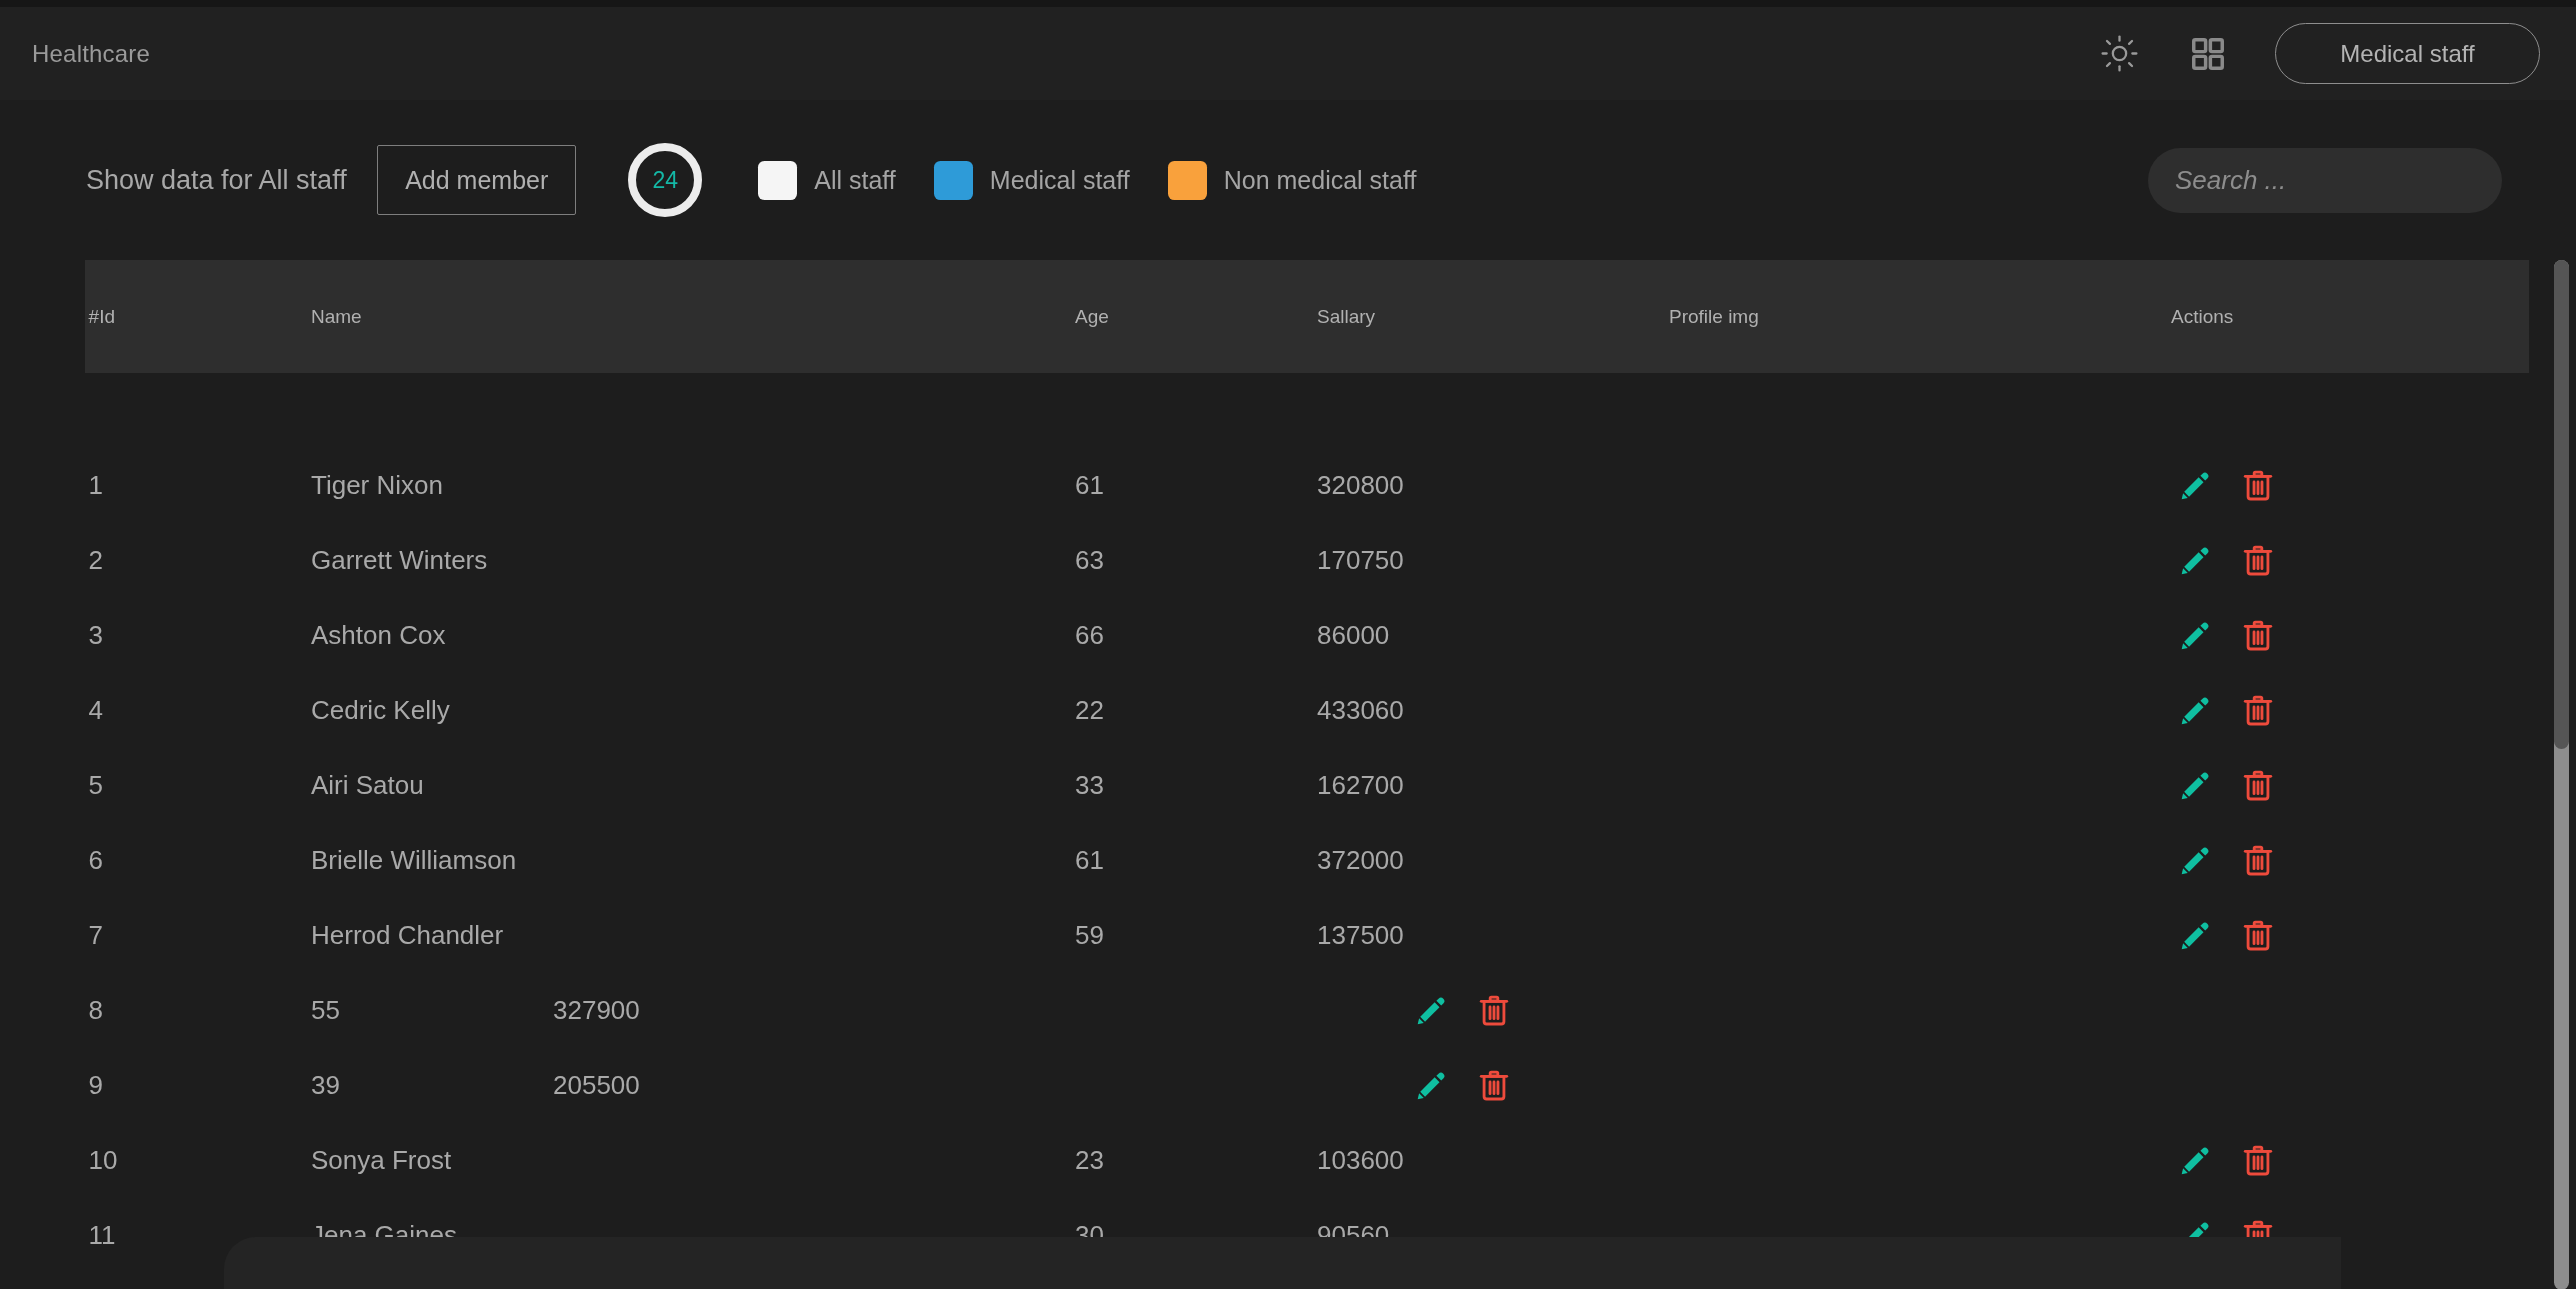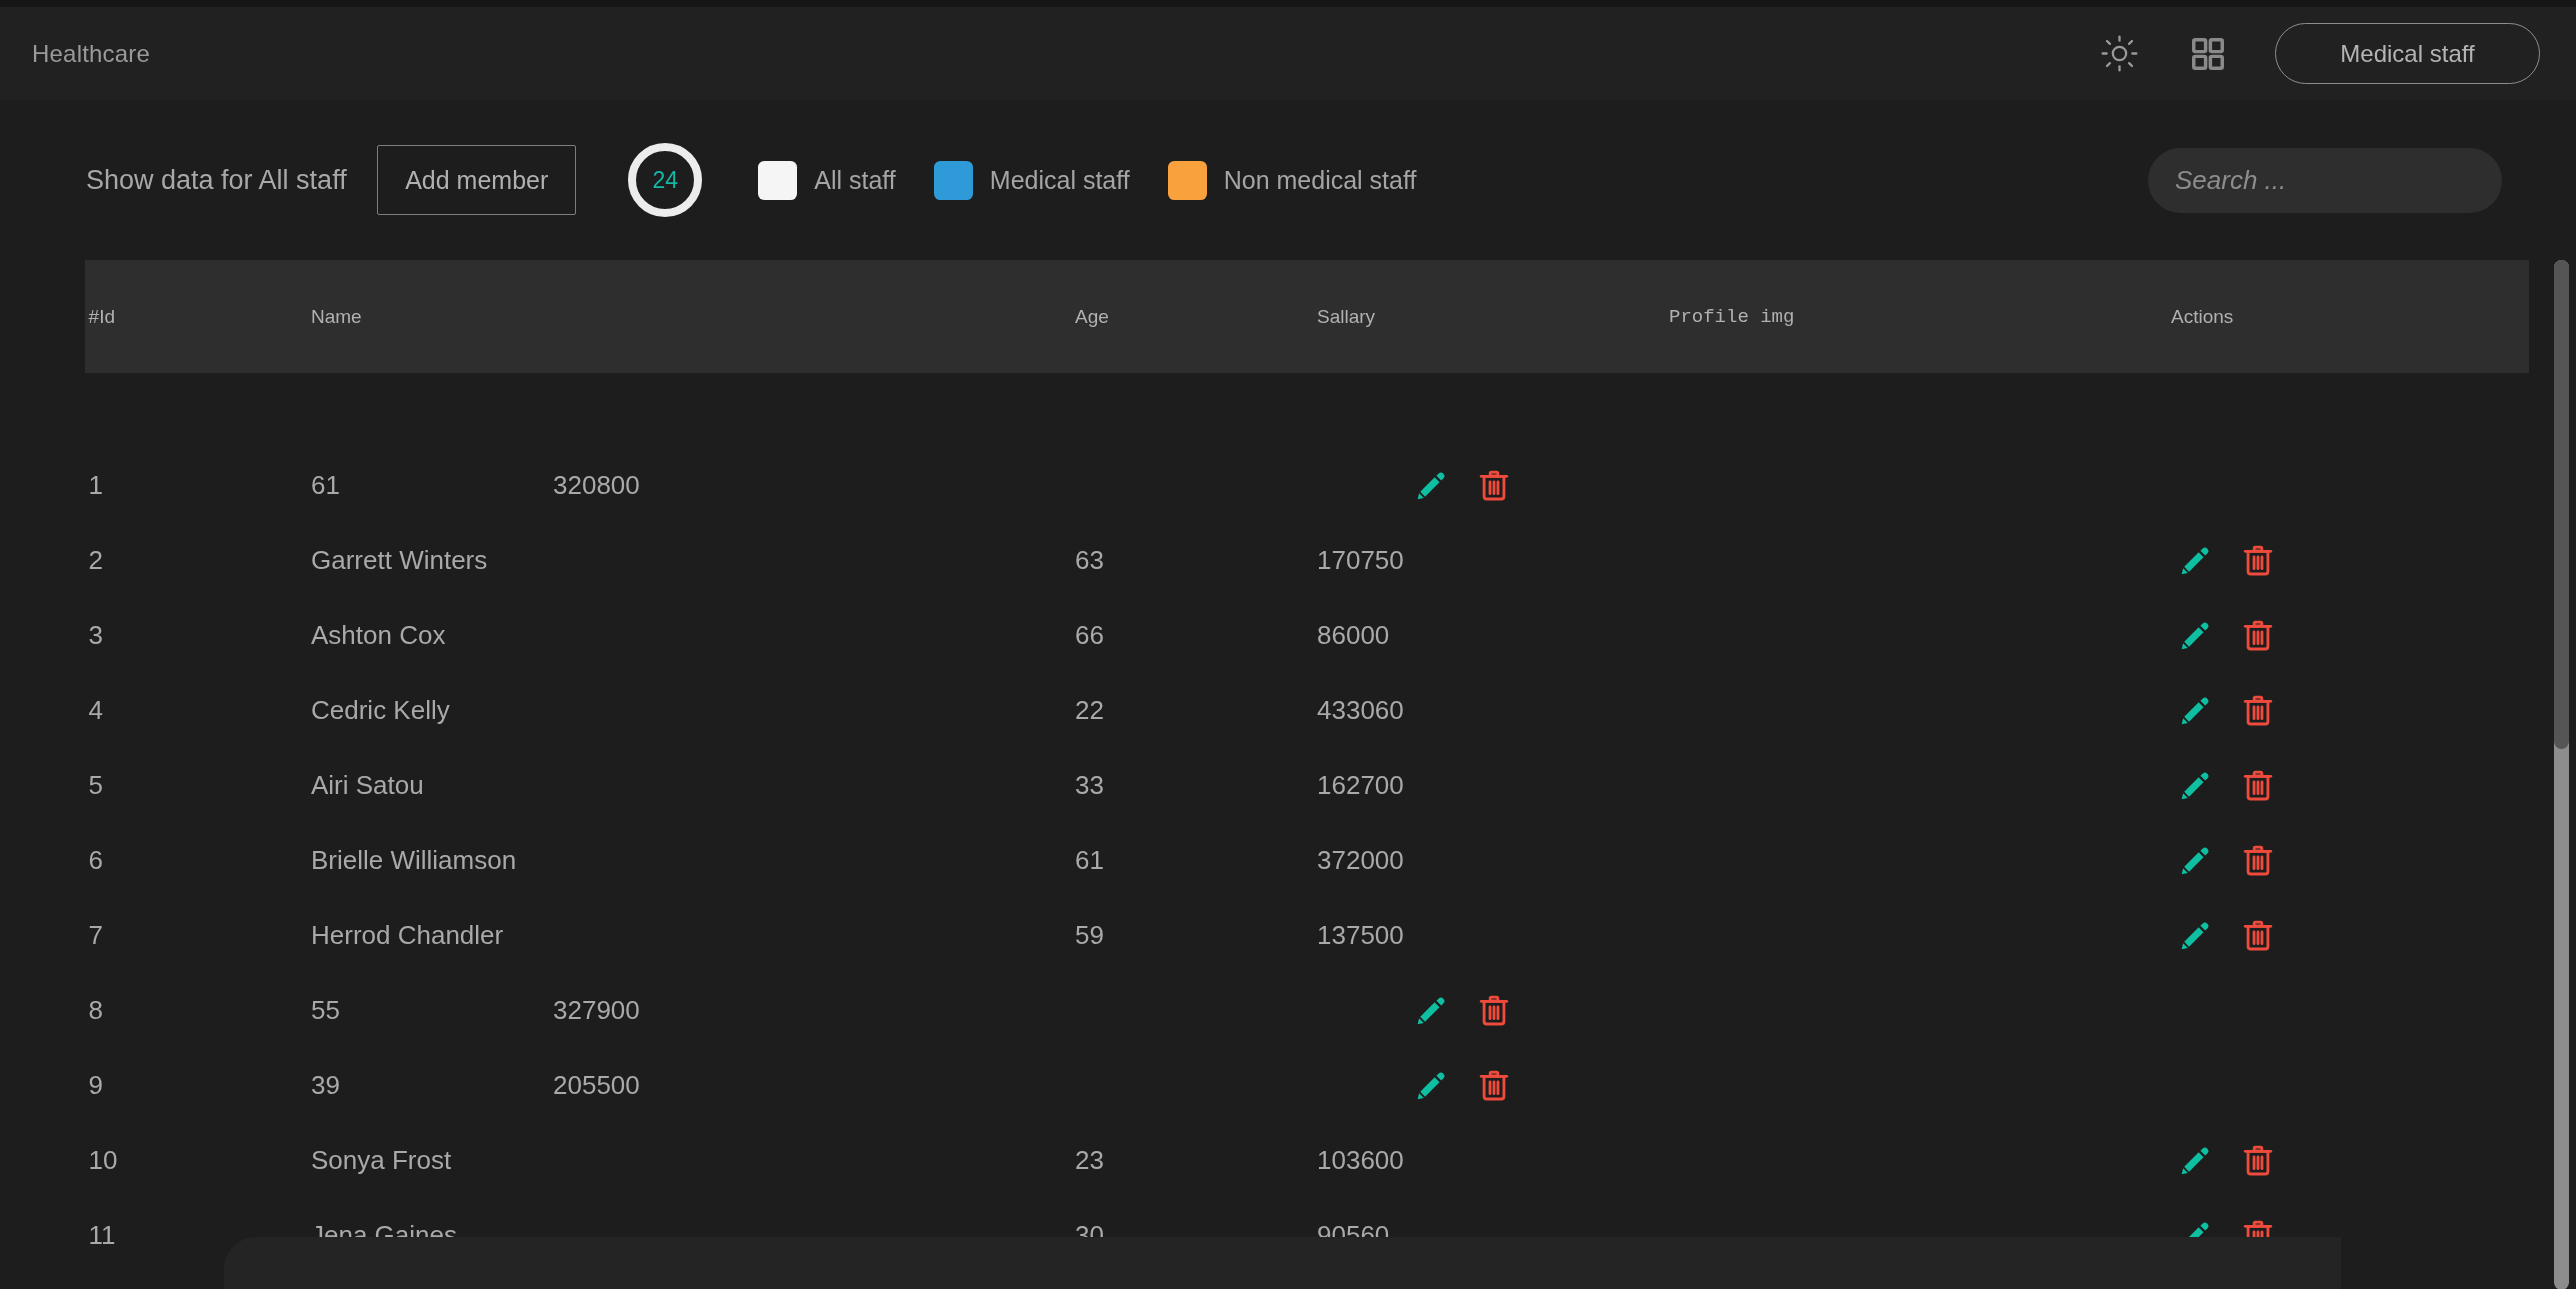--- a/index.html
+++ b/index.html
@@ -197,21 +197,21 @@
     display: flex;
     align-items: center;
   }
 
   .trow.first { margin-top: 75px; }
 
   .c-id     { width: 226px; padding-left: 3.6px; }
   .c-name   { width: 764px; }
   .c-age    { width: 242px; }
   .c-sal    { width: 352px; }
-  .c-img    { width: 502px; font-family: Liberation Mono, monospace; }
+  .c-img    { width: 502px; }
   .c-act    { width: 358px; }
 
   .th {
     font-size: 19px;
     color: #b1b1b1;
     white-space: nowrap;
   }
 
   .td {
     font-size: 26px;
@@ -330,20 +330,21 @@
     <div class="th c-name">Name</div>
     <div class="th c-age">Age</div>
     <div class="th c-sal">Sallary</div>
     <div class="th c-img">Profile img</div>
     <div class="th c-act">Actions</div>
   </div>
 
   <div class="table-body" id="table-body">
       <div class="trow first">
         <div class="td c-id">1</div>
+        <div class="td c-name">Tiger Nixon</div>
         <div class="td c-age">61</div>
         <div class="td c-sal">320800</div>
         <div class="td c-img"></div>
         <div class="td c-act actions-cell">
           <span>
 <svg class="act-icon" width="34" height="34" viewBox="0 0 24 24" fill="#0fbfa1">
   <path d="M20.7 3.3a2.4 2.4 0 0 0-3.4 0l-1.5 1.5 3.4 3.4 1.5-1.5a2.4 2.4 0 0 0 0-3.4z"></path>
   <path d="M14.6 5.9 4.4 16.1l3.4 3.4L18 9.3z"></path>
   <path d="M3.6 17.1 2.6 21.4l4.3-1z"></path>
 </svg>

